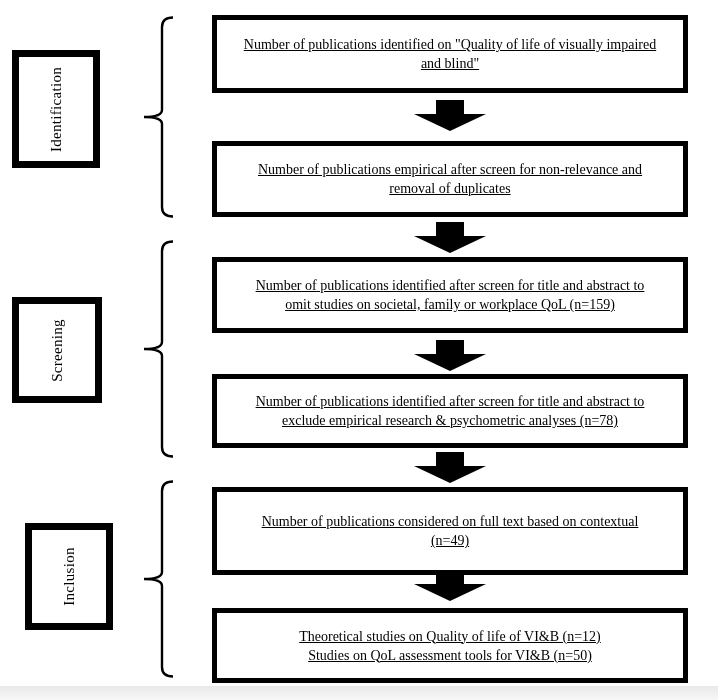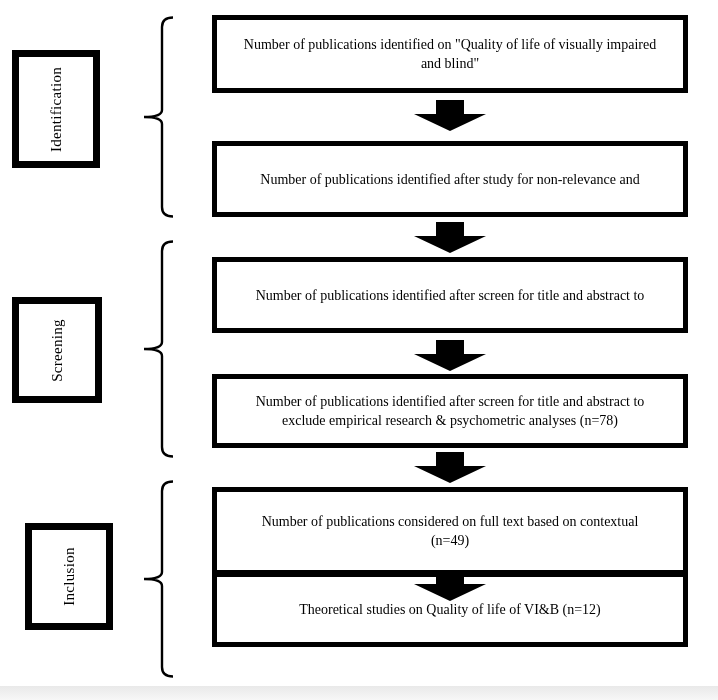--- a/index.html
+++ b/index.html
@@ -25,20 +25,21 @@
     box-sizing: border-box;
     background: #ffffff;
     display: flex;
     flex-direction: column;
     justify-content: center;
     align-items: center;
     text-align: center;
     font-size: 14px;
     line-height: 19px;
     padding: 0 4px;
+    text-decoration: underline;
   }
   .flow-box .line { width: 100%; }
   
   .stage-box {
     position: absolute;
     border: 7px solid #000000;
     box-sizing: border-box;
     background: #ffffff;
     display: flex;
     align-items: center;
@@ -87,39 +88,42 @@
   <svg class="brace" style="top:480px;" width="34" height="198" viewBox="0 0 34 198">
     <path d="M 32 1.5 Q 21 1.5 21 11 L 21 92 Q 21 99 3 99 Q 21 99 21 106 L 21 187 Q 21 196.5 32 196.5" fill="none" stroke="#000" stroke-width="2.4"></path>
   </svg>
 
   <div class="flow-box" style="top:15px; height:78px;">
     <div class="line">Number of publications identified on "Quality of life of visually impaired</div>
     <div class="line">and blind"</div>
   </div>
 
   <div class="flow-box" style="top:141px; height:76px;">
-    <div class="line">Number of publications identified after study for non-relevance and</div>
+    <div class="line">Number of publications empirical after screen for non-relevance and</div>
+    <div class="line">removal of duplicates</div>
   </div>
 
   <div class="flow-box" style="top:257px; height:76px;">
     <div class="line">Number of publications identified after screen for title and abstract to</div>
+    <div class="line">omit studies on societal, family or workplace QoL (n=159)</div>
   </div>
 
   <div class="flow-box" style="top:374px; height:74px;">
     <div class="line">Number of publications identified after screen for title and abstract to</div>
     <div class="line">exclude empirical research &amp; psychometric analyses (n=78)</div>
   </div>
 
   <div class="flow-box" style="top:487px; height:88px;">
     <div class="line">Number of publications considered on full text based on contextual</div>
     <div class="line">(n=49)</div>
   </div>
 
-  <div class="flow-box" style="top:572px; height:75px;">
+  <div class="flow-box" style="top:608px; height:75px;">
     <div class="line">Theoretical studies on Quality of life of VI&amp;B (n=12)</div>
+    <div class="line">Studies on QoL assessment tools for VI&amp;B (n=50)</div>
   </div>
 
   <svg class="arrow" style="top:100px;" width="72" height="31" viewBox="0 0 72 31">
     <polygon points="22,0 50,0 50,14 72,14 36,31 0,14 22,14" fill="#000"></polygon>
   </svg>
   <svg class="arrow" style="top:222px;" width="72" height="31" viewBox="0 0 72 31">
     <polygon points="22,0 50,0 50,14 72,14 36,31 0,14 22,14" fill="#000"></polygon>
   </svg>
   <svg class="arrow" style="top:340px;" width="72" height="31" viewBox="0 0 72 31">
     <polygon points="22,0 50,0 50,14 72,14 36,31 0,14 22,14" fill="#000"></polygon>

